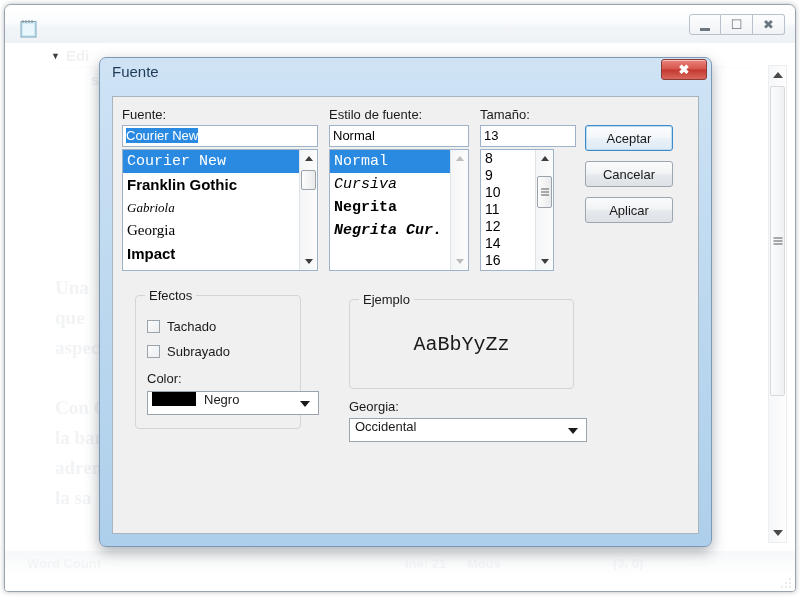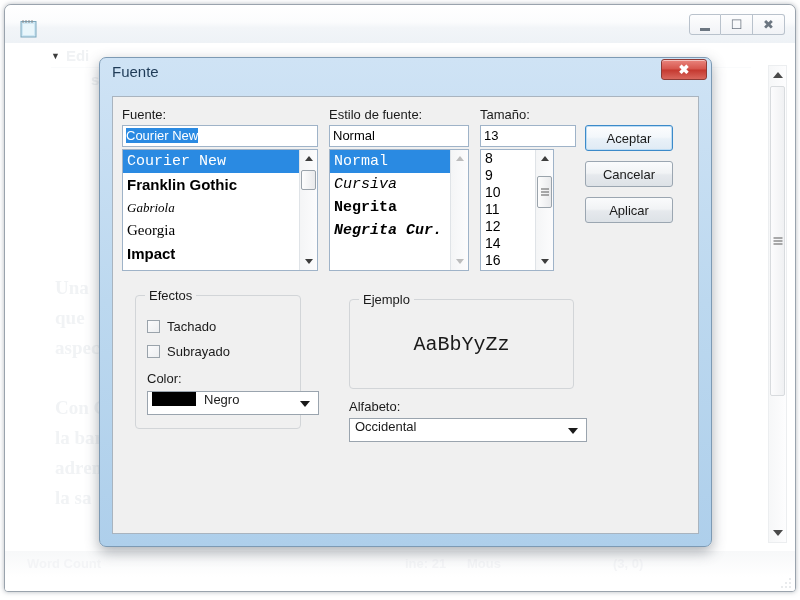--- a/index.html
+++ b/index.html
@@ -371,20 +371,20 @@
       <span class="combo-swatch" style="background: rgb(0, 0, 0);"></span>
       <span class="combo-text">Negro</span>
       <span class="combo-arrow"></span>
     </div>
 
     <div class="groupbox" id="sample-box" style="left:236px; top:202px; width:225px; height:90px">
       <div class="group-title">Ejemplo</div>
       <div id="sample-text">AaBbYyZz</div>
     </div>
 
-    <div class="field-label" style="left:236px; top:302px">Alfabeto:</div>
+    <div class="field-label" style="left:236px; top:302px">Georgia:</div>
     <div class="combo" style="left:236px; top:321px; width:238px">
       <span class="combo-text" style="margin-left:5px">Occidental</span>
       <span class="combo-arrow"></span>
     </div>
 
   </div>
 </div>
 
 </body></html>

